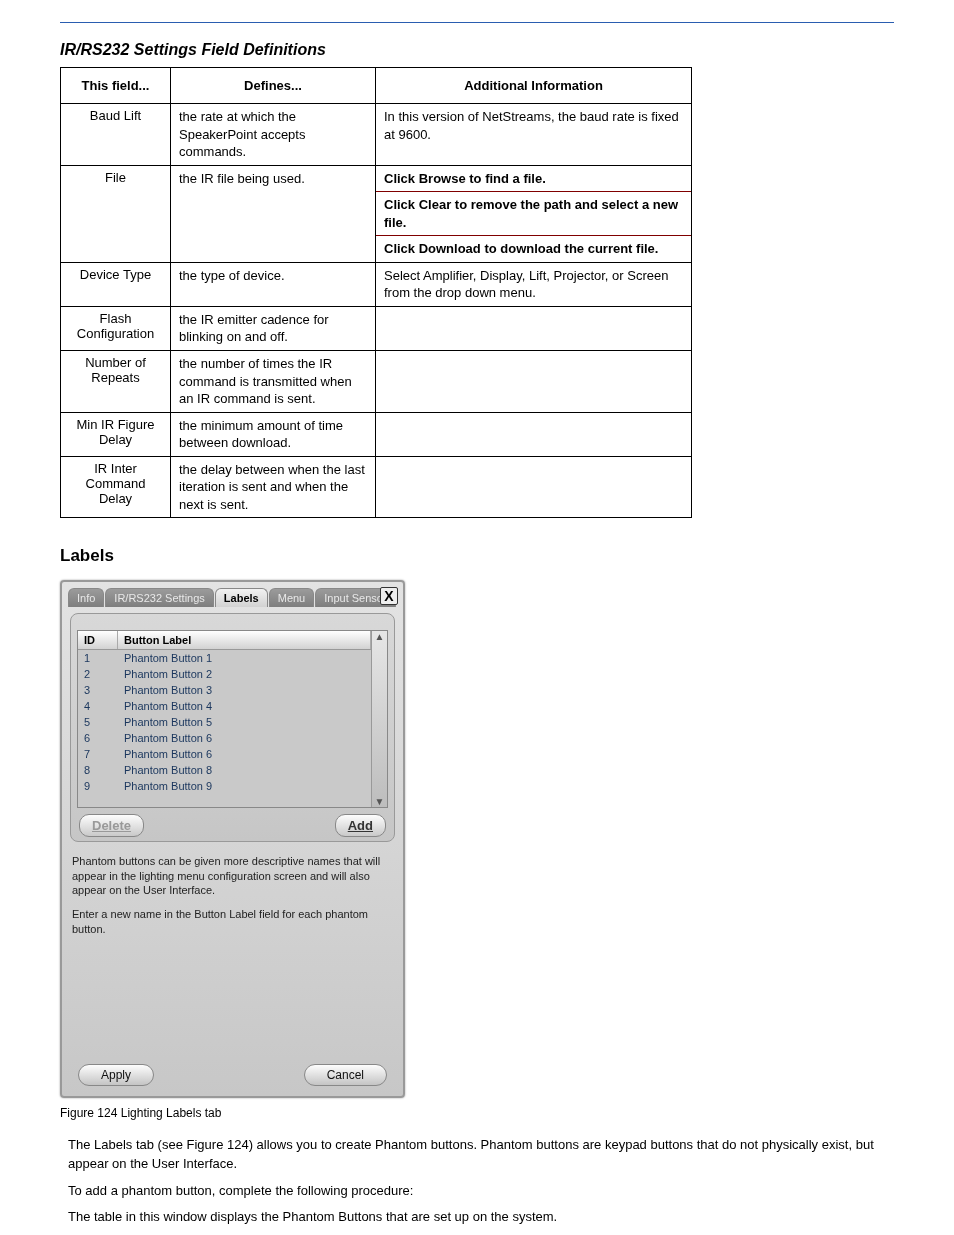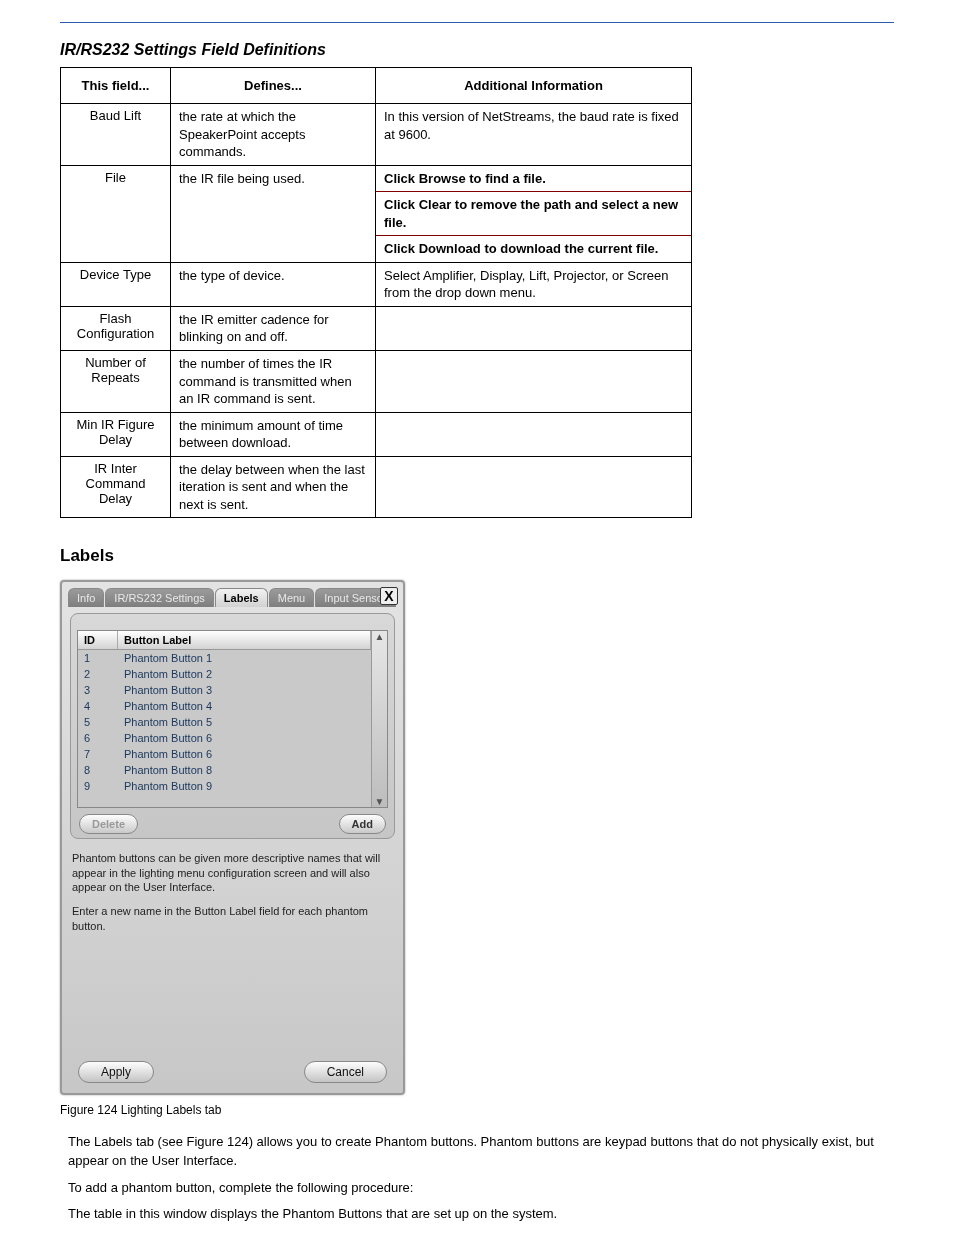--- a/index.html
+++ b/index.html
@@ -162,27 +162,28 @@
     justify-content:space-between;
     font-size:10px;
     color:#555;
   }
   .btnrow {
     display:flex;
     justify-content:space-between;
     padding: 6px 2px 0 2px;
   }
   .btn {
-    font-size: 11px;
+    font-size: 13px;
     font-weight: bold;
     padding: 3px 12px;
     border: 1px solid #888;
     border-radius: 10px;
     background: linear-gradient(#fdfdfd,#c9c9c9);
     color: #333;
+    text-decoration: underline;
   }
   .btn.dim { color: #999; }
   .desc {
     font-size: 11px;
     color: #222;
     padding: 6px 10px 0 10px;
     line-height: 1.3;
   }
   .filler { height: 120px; }
   .dlgfoot {

